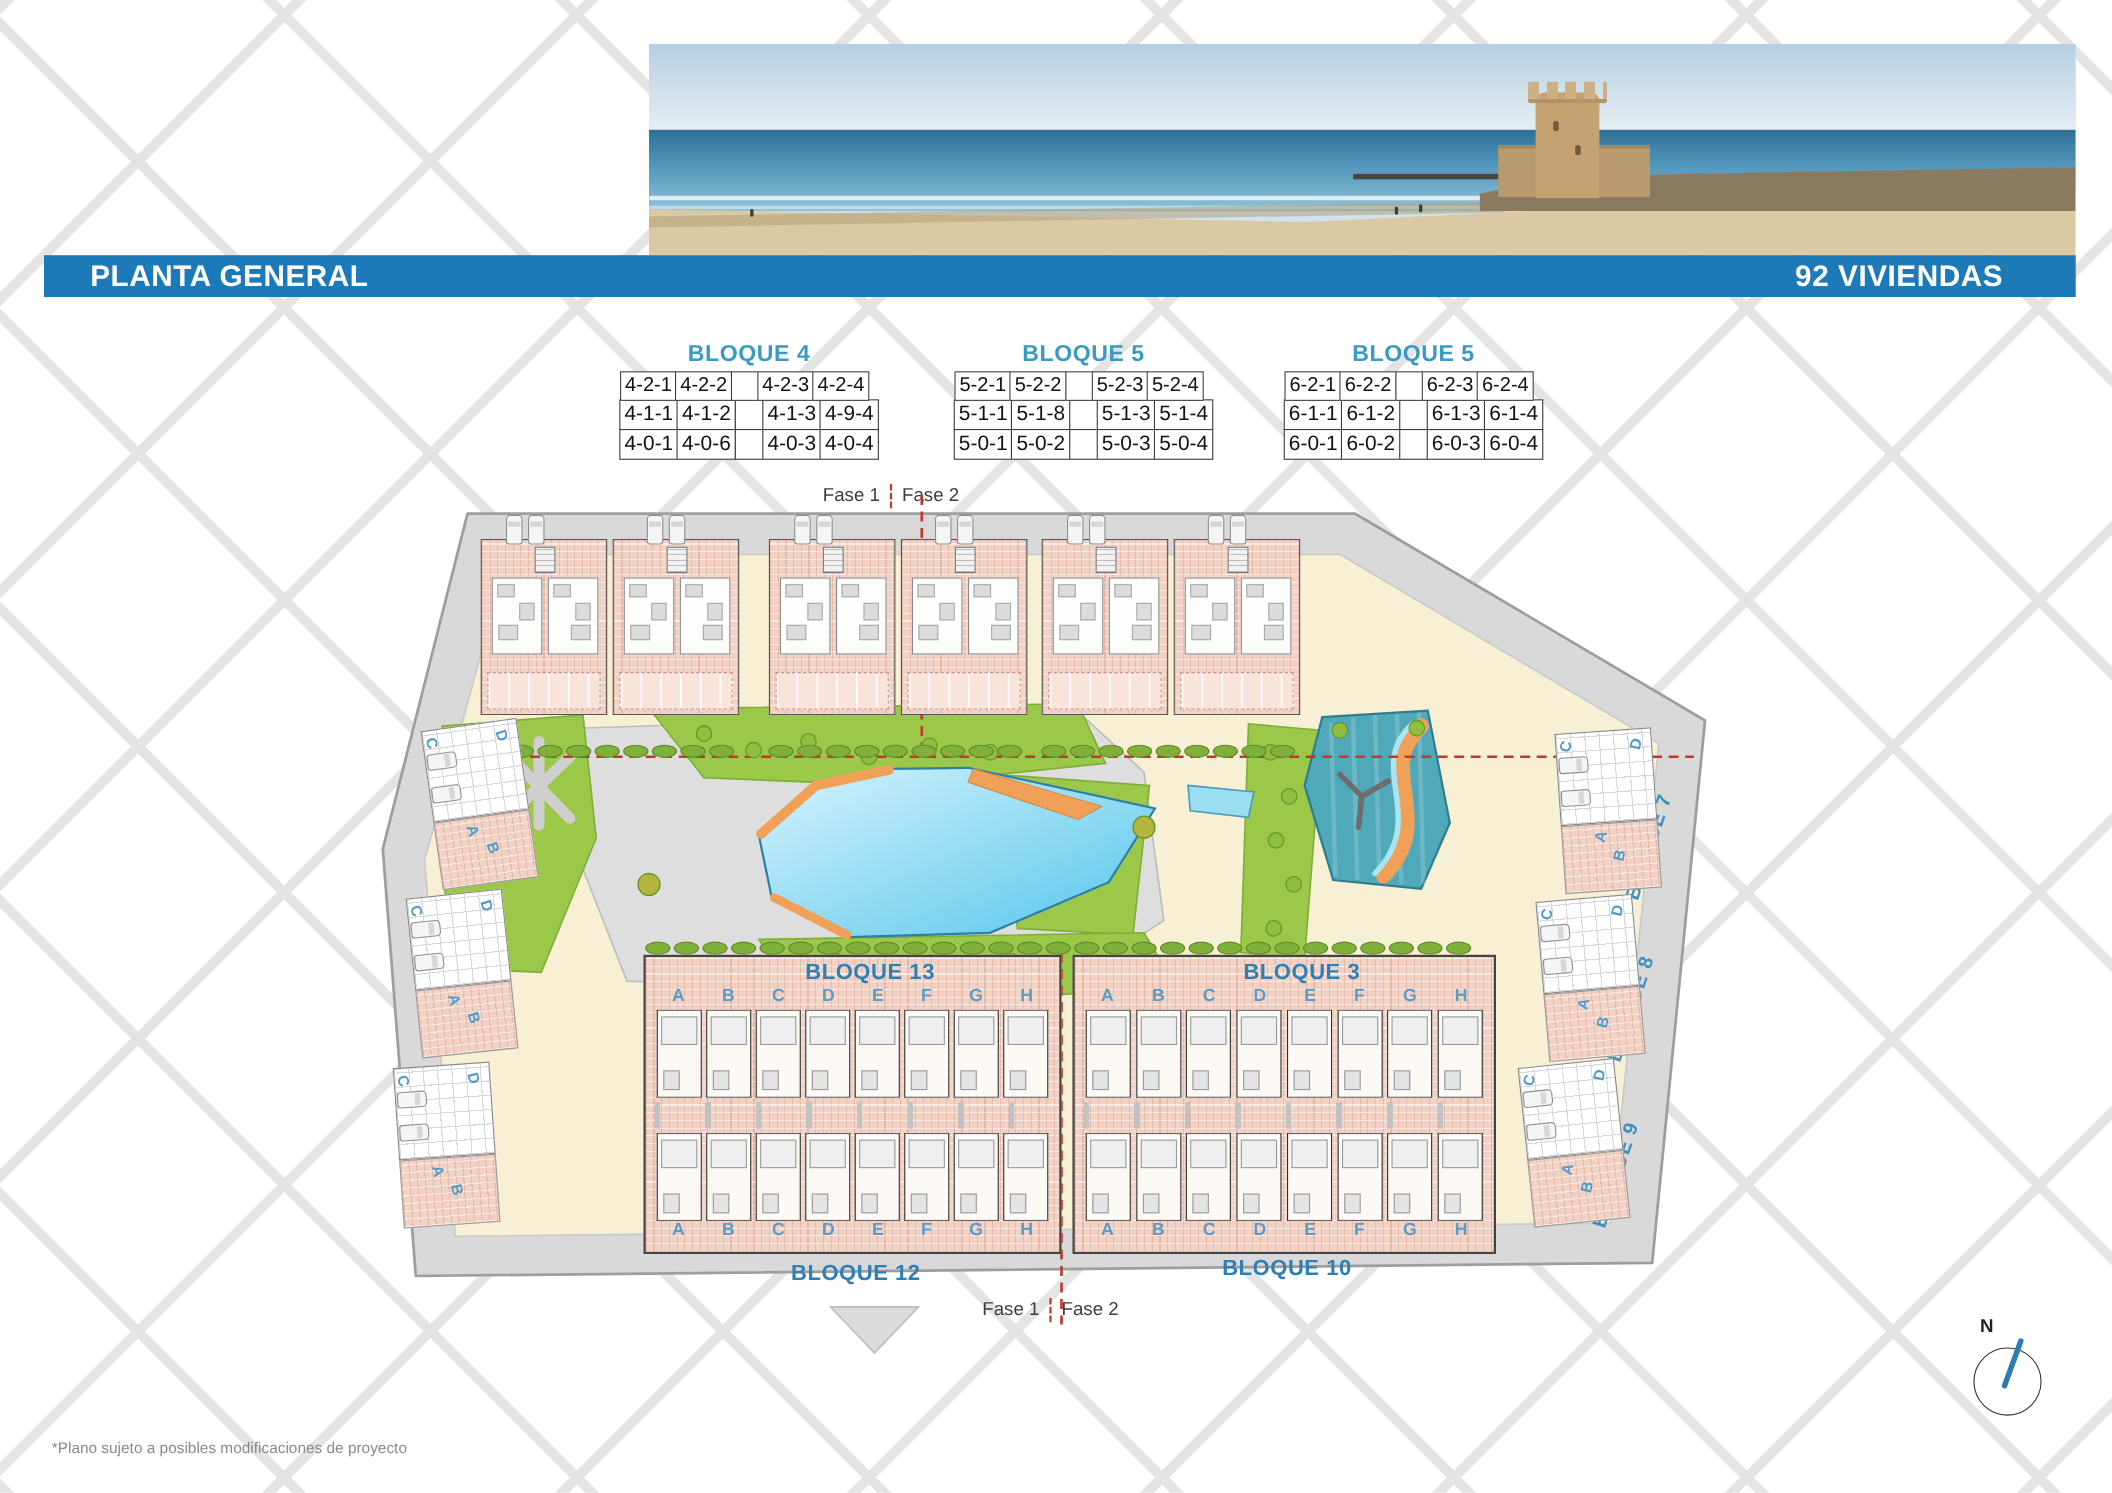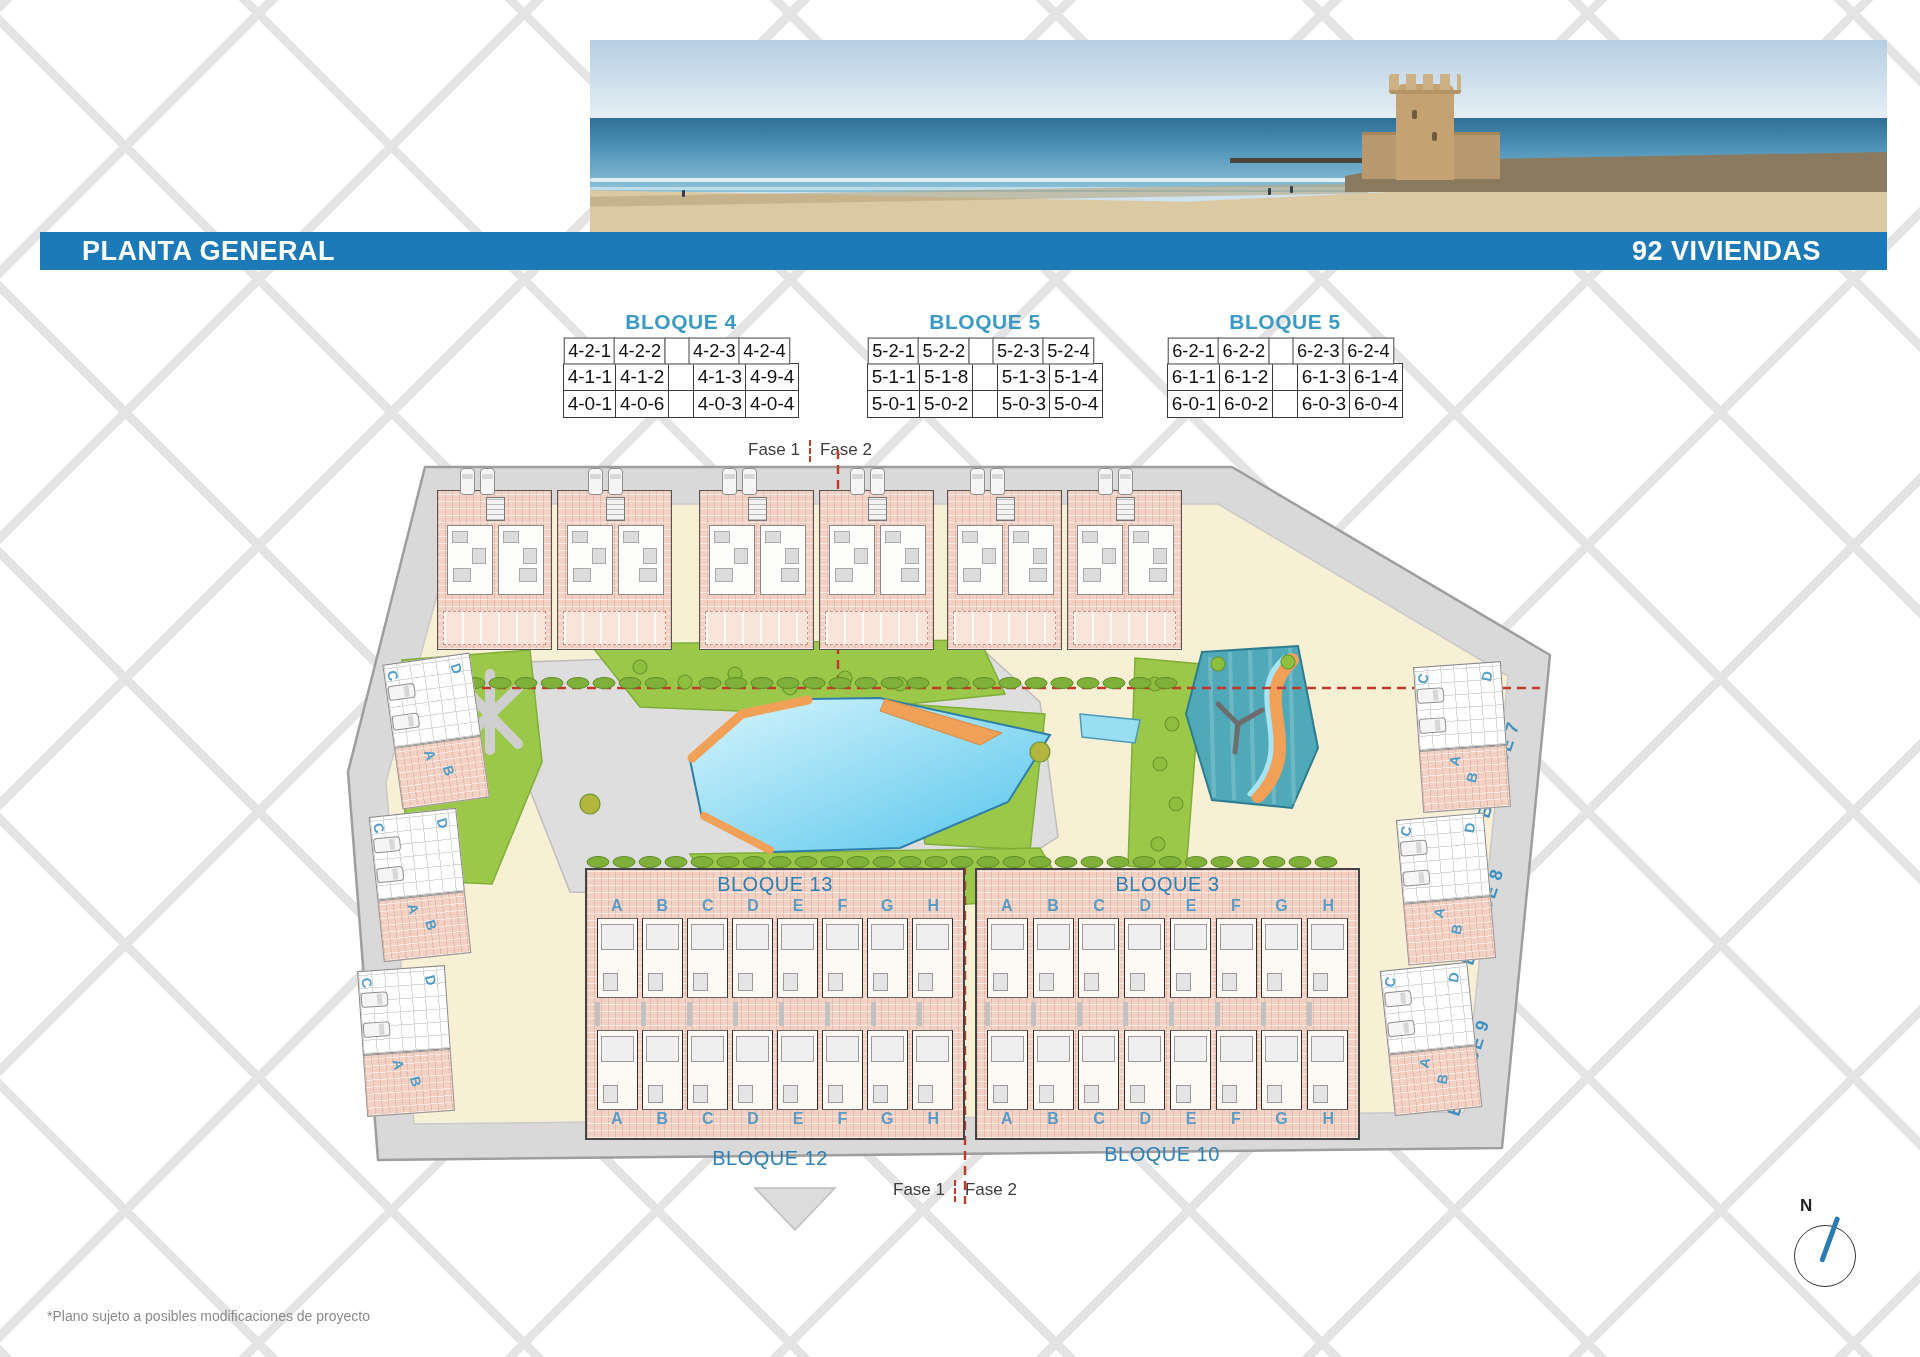--- a/index.html
+++ b/index.html
@@ -51,21 +51,21 @@
   .bldg .apt{position:absolute;width:44px;height:68px;background:#fdfdfb;border:1px solid #8a8a8a;}
   .bldg .apt i{position:absolute;background:#dcdcdc;border:1px solid #aaa;}
   .bldg .stair{position:absolute;left:48px;top:6px;width:17px;height:22px;background:#f2f2f2;border:1px solid #777;
      background-image:repeating-linear-gradient(0deg,#bbb 0 1px,transparent 1px 5px);}
   .bldg .terr{position:absolute;left:5px;right:5px;bottom:4px;height:32px;background:#f8e4da;border:1px dashed #c79384;
      background-image:repeating-linear-gradient(90deg,rgba(255,255,255,.8) 0 2px,transparent 2px 18px);}
   .car{position:absolute;width:15px;height:27px;background:#f5f5f5;border:1px solid #8f8f8f;border-radius:4px 4px 3px 3px;box-sizing:border-box;}
   .car::before{content:"";position:absolute;left:1px;right:1px;top:5px;height:5px;background:#d7d7d7;border-radius:1px;}
   
   .block{position:absolute;top:416px;height:272px;border:2px solid #444;box-sizing:border-box;}
-  .block .btoplabel,.plan .roadtag{color:#2d80b5;font-weight:normal;font-size:20px;letter-spacing:.5px;}
+  .block .btoplabel,.plan .roadtag{color:#2d80b5;font-weight:bold;font-size:20px;letter-spacing:.5px;padding-left:16px;}
   .block .btoplabel{position:absolute;top:3px;width:100%;text-align:center;}
   .letters{position:absolute;left:24px;right:24px;display:flex;justify-content:space-between;
      color:#5a9cc5;font-weight:600;font-size:16px;}
   .letters.top{top:27px;} .letters.bot{top:240px;}
   .units{position:absolute;left:10px;right:10px;display:flex;justify-content:space-between;}
   .units.top{top:48px;} .units.bot{top:160px;}
   .unit{width:41px;height:80px;background:#fdfaf6;border:1px solid #666;border-left:1.8px solid #2e2e2e;border-right:1.8px solid #2e2e2e;position:relative;box-sizing:border-box;}
   .unit::before{content:"";position:absolute;left:3px;top:5px;right:3px;height:24px;background:#efefef;border:1px solid #9a9a9a;}
   .unit::after{content:"";position:absolute;left:5px;bottom:6px;width:13px;height:16px;background:#e4e4e4;border:1px solid #9a9a9a;}
   .corridor{position:absolute;left:8px;right:8px;top:132px;height:24px;

